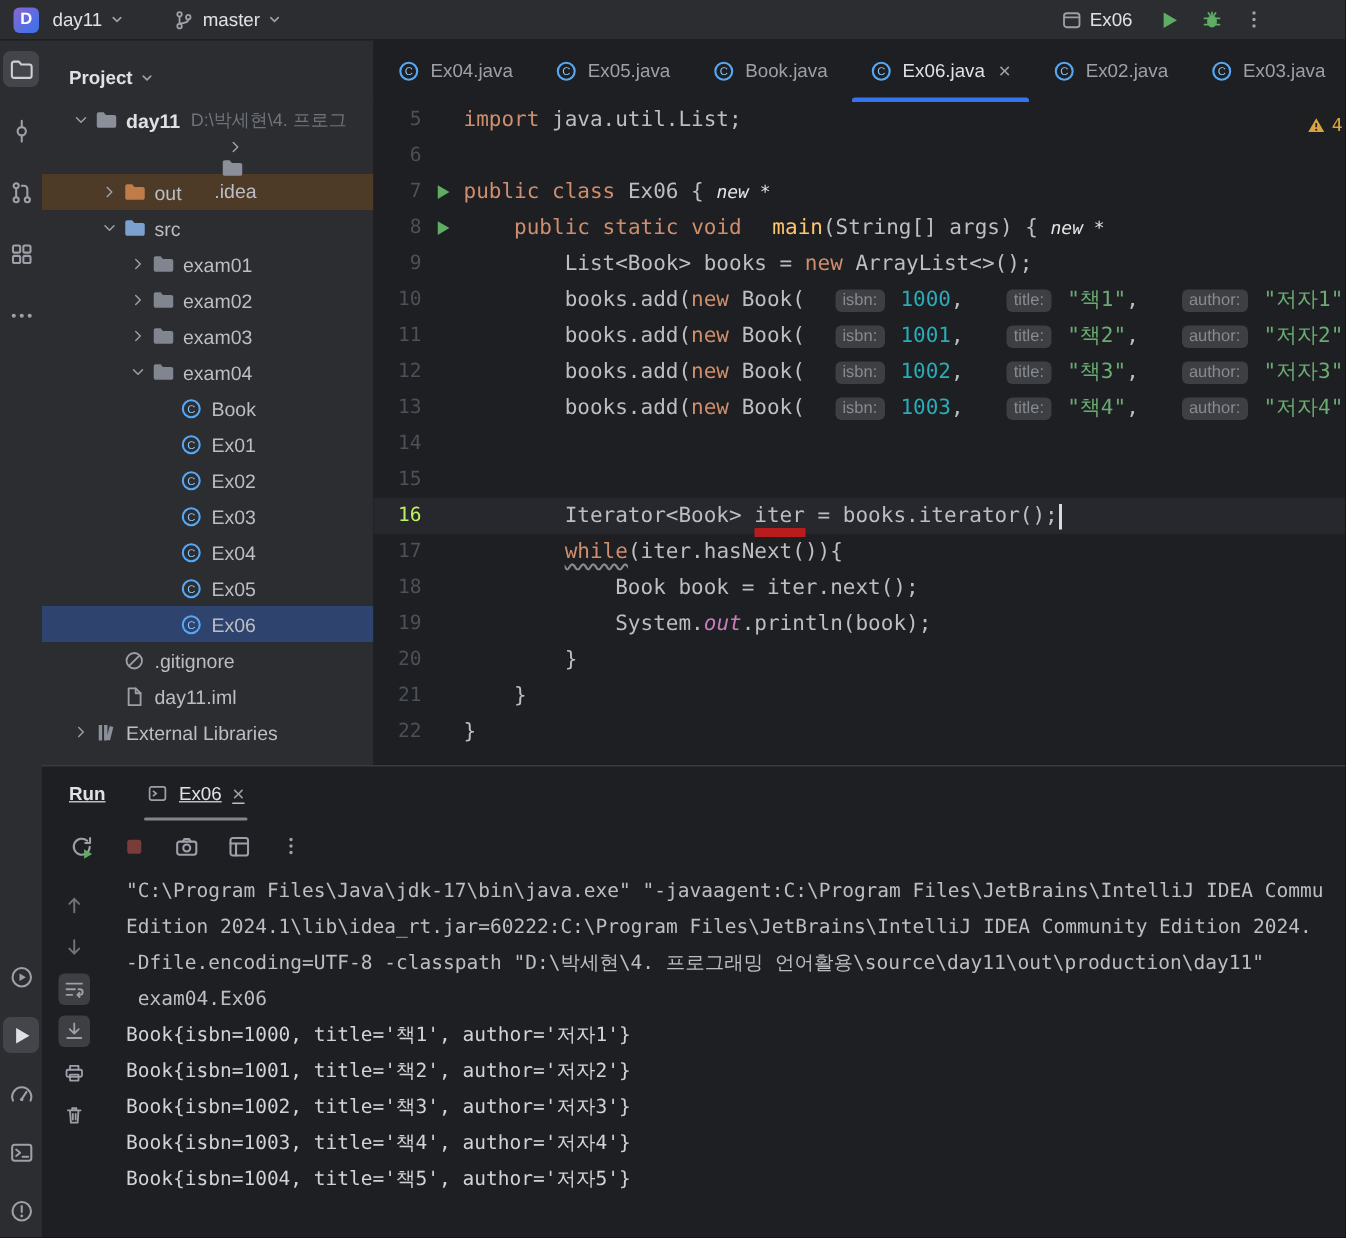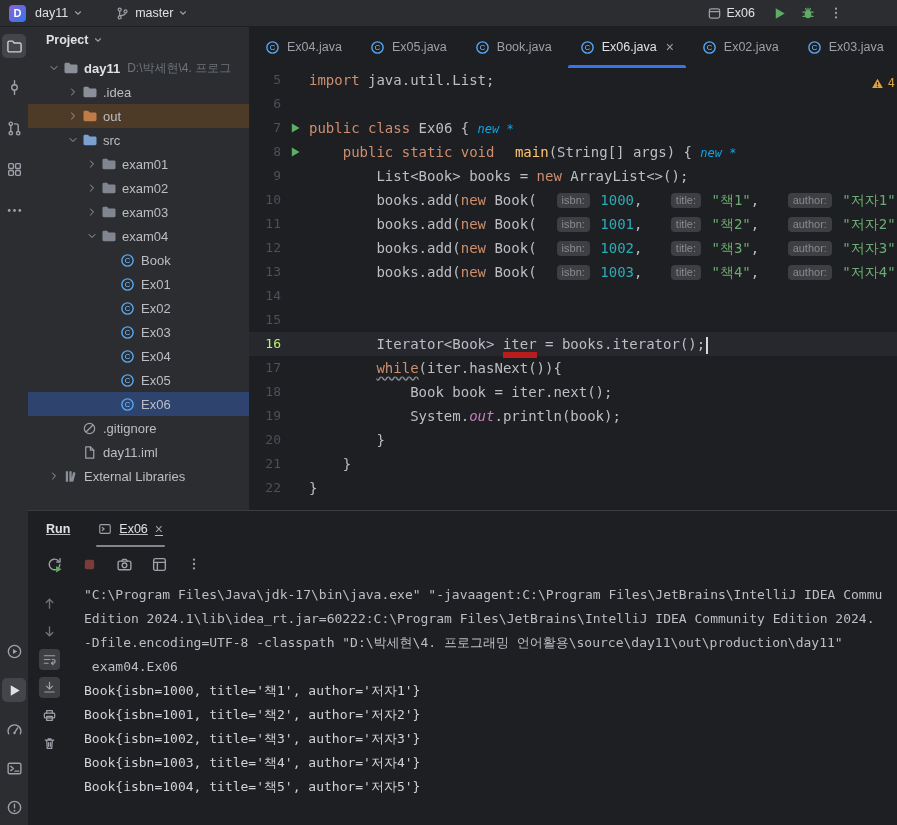--- a/index.html
+++ b/index.html
@@ -19,21 +19,21 @@
   .tb-right .tb-item{padding:2px 4px;}
 
   
   .side-strip{position:absolute;left:0;top:26px;bottom:0;width:28px;background:#2b2d30;border-right:1px solid #1e1f22;}
   .strip-top{display:flex;flex-direction:column;align-items:center;padding-top:8px;gap:17px;}
   .strip-bottom{position:absolute;left:0;right:0;bottom:6px;display:flex;flex-direction:column;align-items:center;gap:15px;}
   .strip-icon{width:24px;height:24px;border-radius:5px;display:flex;align-items:center;justify-content:center;}
   .strip-icon.active{background:#43454a;}
 
   
-  .project-panel{position:absolute;left:28px;top:14px;width:221px;height:616px;background:#2b2d30;overflow:hidden;}
+  .project-panel{position:absolute;left:28px;top:26px;width:221px;height:616px;background:#2b2d30;overflow:hidden;}
   .pp-header{height:28px;margin-top:12px;display:flex;align-items:center;gap:5px;padding-left:18px;
              color:#dfe1e5;font-size:12.5px;font-weight:bold;}
   .tree{margin-top:2px;}
   .tree-row{height:24px;display:flex;align-items:center;white-space:nowrap;font-size:13px;color:#bcbec4;}
   .tree-row.selected{background:#2e436e;}
   .tree-row.excluded{background:#4e3b27;}
   .chev,.chev-sp{width:16px;flex:none;display:flex;align-items:center;justify-content:center;}
   .t-icon{width:17px;flex:none;margin-right:5px;display:flex;align-items:center;justify-content:center;}
   .t-label{color:#bcbec4;}
   .t-label.bold{color:#dfe1e5;font-weight:bold;}
@@ -54,21 +54,21 @@
   .code-line.current{background:#26282e;}
   .ln{width:32px;flex:none;text-align:right;color:#4b5059;font-size:13px;}
   .code-line.current .ln{color:#bef264;}
   .gut{width:28px;flex:none;display:flex;align-items:center;justify-content:center;}
   .codetext{white-space:pre;color:#bcbec4;}
   .tk-k{color:#cf8e6d;}
   .tk-s{color:#6aab73;}
   .tk-n{color:#2aacb8;}
   .tk-decl{color:#ffc66d;padding-left:12px;}
   .tk-field{color:#c77dbb;font-style:italic;}
-  .tk-vision{color:#0ea5e9;font-style:italic;font-size:12px;}
+  .tk-vision{color:#e5e5e5;font-style:italic;font-size:12px;}
   .tk-hint{background:#3d3f43;color:#868a91;border-radius:4px;padding:1px 5px 2px;font-size:11px;
            font-family:"Liberation Sans",sans-serif;margin:0 2px 0 20px;position:relative;top:-1px;}
   .tk-uline{border-bottom:6px solid #b91c1c;}
   .tk-wavy{text-decoration:underline;text-decoration-style:wavy;text-decoration-color:#888c92;text-underline-offset:3px;}
   .caret{display:inline-block;width:2px;height:17px;background:#d6d8dd;vertical-align:middle;margin-left:1px;}
   .inspections{position:absolute;top:6px;right:0;display:flex;align-items:center;gap:4px;
                color:#d9a343;font-size:12px;padding:2px 2px 2px 6px;background:rgba(30,31,34,.8);border-radius:4px;}
 
   
   .run-panel{position:absolute;left:28px;top:510px;right:0;bottom:0;background:#1e1f22;border-top:1px solid #393b40;text-decoration:underline;}
@@ -241,21 +241,21 @@
             </svg>
           </span>
           <span class="t-icon">
             <svg width="16" height="16" viewBox="0 0 16 16">
               <path d="M1.5 4.2c0-.8.6-1.4 1.4-1.4h3.2l1.5 1.8h5.5c.8 0 1.4.6 1.4 1.4v5.8c0 .8-.6 1.4-1.4 1.4H2.9c-.8 0-1.4-.6-1.4-1.4V4.2z" fill="#8a8f99"></path>
             </svg>
           </span>
           <span class="t-label bold">day11</span>
           <span class="t-detail">D:\박세현\4. 프로그</span>
         </div>
-        <div class="tree-row" style="padding-left: 37px;">
+        <div class="tree-row" style="padding-left: 37px; flex-direction: column;">
           <span class="chev">
             <svg width="12" height="12" viewBox="0 0 16 16">
               <path d="M6 4l4 4-4 4" stroke="#9da0a8" stroke-width="1.3" fill="none" stroke-linecap="round" stroke-linejoin="round"></path>
             </svg>
           </span>
           <span class="t-icon">
             <svg width="16" height="16" viewBox="0 0 16 16">
               <path d="M1.5 4.2c0-.8.6-1.4 1.4-1.4h3.2l1.5 1.8h5.5c.8 0 1.4.6 1.4 1.4v5.8c0 .8-.6 1.4-1.4 1.4H2.9c-.8 0-1.4-.6-1.4-1.4V4.2z" fill="#8a8f99"></path>
             </svg>
           </span>

